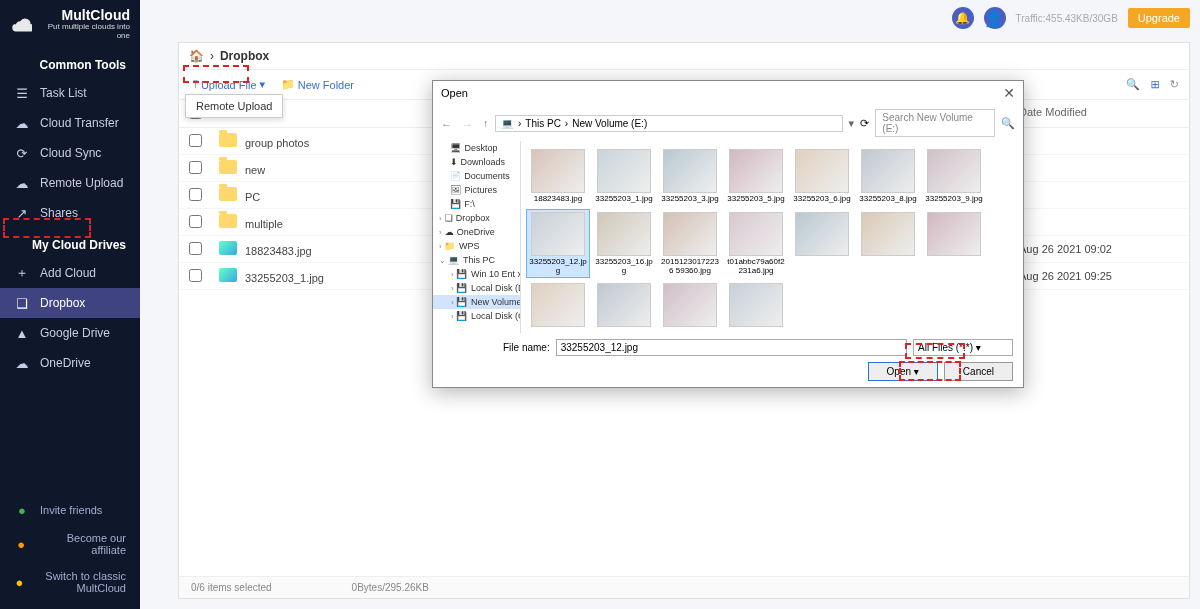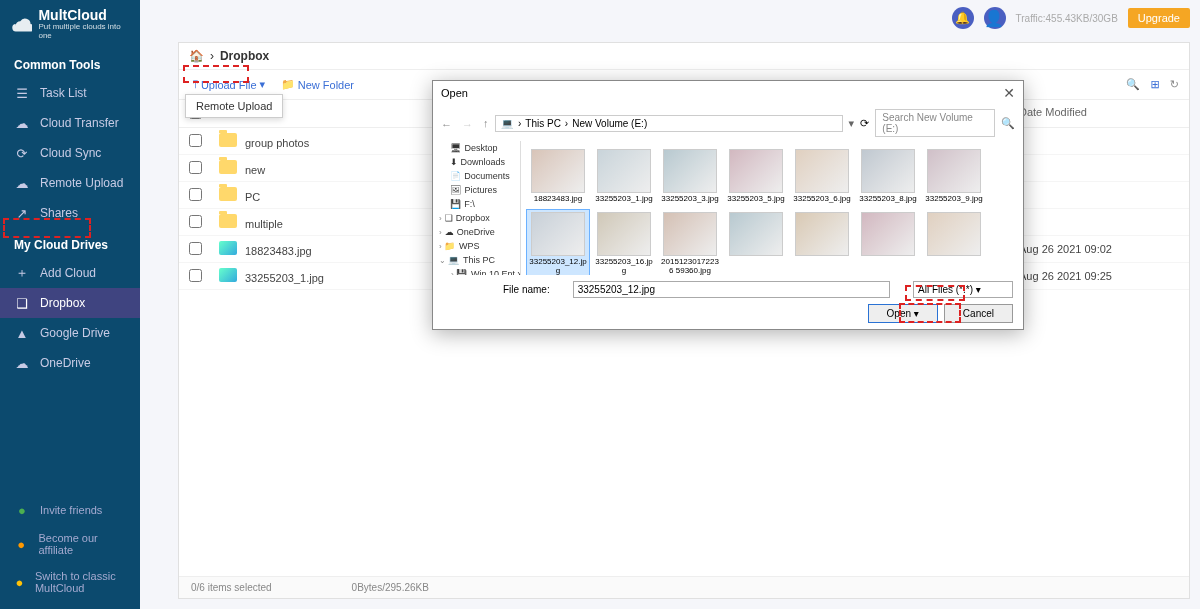--- a/index.html
+++ b/index.html
@@ -1,19 +1,19 @@
 <!DOCTYPE html>
 <html><head>
 <meta charset="utf-8">
 <style>
 * { margin: 0; padding: 0; box-sizing: border-box; font-family: Arial, sans-serif; }
 body { width: 1200px; height: 609px; overflow: hidden; position: relative; background: #f5f6fa; }
 
 
-.sidebar { position: absolute; left: 0; top: 0; width: 140px; height: 609px; background: #0c4a6e; color: #fff; font-size: 12px; }
+.sidebar { position: absolute; left: 0; top: 0; width: 140px; height: 609px; background: #0f172a; color: #fff; font-size: 12px; text-align: right; }
 .logo-area { display: flex; align-items: center; padding: 8px 10px; gap: 6px; }
 .logo-icon { width: 24px; height: 24px; }
 .logo-text { font-size: 14px; font-weight: bold; line-height: 1; }
 .logo-sub { font-size: 8px; opacity: 0.8; }
 .section-title { padding: 10px 14px 6px; font-size: 12px; font-weight: bold; color: #fff; }
 .nav-item { display: flex; align-items: center; gap: 10px; padding: 7px 14px; color: #c8cbe5; cursor: pointer; position: relative; }
 .nav-item.selected { background: #3f4480; color: #fff; }
 .nav-item .nav-icon { width: 16px; height: 16px; display: inline-flex; align-items: center; justify-content: center; font-size: 13px; }
 .sidebar-bottom { position: absolute; bottom: 8px; left: 0; right: 0; }
 .nav-item.bottom { color: #a5aad0; font-size: 11px; }
@@ -48,40 +48,40 @@
 .file-row { display: flex; align-items: center; padding: 5px 10px; font-size: 11px; color: #444; border-bottom: 1px solid #f5f5f5; }
 .file-row input[type=checkbox] { margin-right: 10px; }
 .file-icon { width: 18px; height: 14px; margin-right: 8px; display: inline-block; }
 .folder-icon { background: #ffd86b; border-radius: 2px; position: relative; }
 .folder-icon::before { content:''; position: absolute; top:-3px; left:0; width:8px; height:3px; background:#ffd86b; border-radius:1px 1px 0 0; }
 .img-icon { background: linear-gradient(135deg,#6fc,#3ad); border-radius:2px; }
 
 .statusbar { position: absolute; bottom: 0; left: 0; right: 0; height: 22px; display: flex; align-items: center; padding: 0 12px; font-size: 10px; color: #888; gap: 80px; background: #fafafa; border-top: 1px solid #eee; }
 
 
-.dialog { position: absolute; left: 432px; top: 80px; width: 592px; height: 250px; background: #fff; border: 1px solid #888; box-shadow: 0 4px 20px rgba(0,0,0,0.3); z-index: 100; font-size: 11px; display: flex; flex-direction: column; }
+.dialog { position: absolute; left: 432px; top: 80px; width: 592px; height: 308px; background: #fff; border: 1px solid #888; box-shadow: 0 4px 20px rgba(0,0,0,0.3); z-index: 100; font-size: 11px; display: flex; flex-direction: column; }
 .dialog-title { display: flex; align-items: center; justify-content: space-between; padding: 4px 8px; }
 .dialog-close { font-size: 14px; cursor: pointer; color: #555; }
 .dialog-nav { display: flex; align-items: center; padding: 4px 8px; gap: 6px; }
 .dialog-nav .arrows { color: #888; display: flex; gap: 10px; }
 .dialog-nav .path-bar { flex: 1; border: 1px solid #ccc; padding: 2px 6px; display: flex; align-items: center; gap: 4px; font-size: 10px; }
 .dialog-nav .search-box { width: 120px; border: 1px solid #ccc; padding: 2px 6px; font-size: 10px; color: #888; }
 .dialog-tools { display: flex; align-items: center; padding: 4px 8px; gap: 12px; border-bottom: 1px solid #ddd; font-size: 10px; }
 .dialog-tools .right { margin-left: auto; display: flex; gap: 8px; color: #555; }
 .dialog-body { flex: 1; display: flex; overflow: hidden; }
 .dialog-tree { width: 88px; border-right: 1px solid #ddd; overflow-y: auto; font-size: 9px; }
 .tree-item { padding: 2px 4px 2px 16px; color: #333; cursor: pointer; white-space: nowrap; display: flex; align-items: center; gap: 3px; }
 .tree-item.sel { background: #d0e4ff; }
 .dialog-files { flex: 1; padding: 6px; overflow: auto; display: flex; flex-wrap: wrap; gap: 4px; align-content: flex-start; }
 .thumb { width: 62px; display: flex; flex-direction: column; align-items: center; gap: 2px; padding: 2px; cursor: pointer; }
 .thumb.sel { background: #cde6ff; outline: 1px solid #6bb1ff; }
 .thumb-img { width: 54px; height: 44px; background: linear-gradient(135deg,#dcc,#cab); border: 1px solid #ccc; }
 .thumb-label { font-size: 8px; text-align: center; word-break: break-all; line-height: 1.1; max-height: 18px; overflow: hidden; }
 .dialog-footer { padding: 6px 10px; display: flex; flex-direction: column; gap: 6px; }
-.footer-row { display: flex; align-items: center; gap: 23px; }
+.footer-row { display: flex; align-items: center; gap: 6px; }
 .footer-row label { font-size: 10px; white-space: nowrap; }
 .footer-row .fname { flex: 1; border: 1px solid #aaa; padding: 2px 4px; font-size: 10px; }
 .footer-row .filter { width: 100px; border: 1px solid #aaa; padding: 2px 4px; font-size: 10px; }
 .footer-btns { display: flex; justify-content: flex-end; gap: 6px; }
 .dlg-btn { padding: 3px 18px; font-size: 10px; border: 1px solid #999; background: #eee; cursor: pointer; }
 .dlg-btn.primary { border-color: #2a72d4; }
 </style>
 </head>
 <body>
 
@@ -357,20 +357,24 @@
         </div>
         <div class="thumb">
           <div class="thumb-img" style="background:linear-gradient(135deg,#d0c8b8,#eee)"></div>
           <div class="thumb-label">33255203_16.jpg</div>
         </div>
         <div class="thumb">
           <div class="thumb-img" style="background:linear-gradient(135deg,#d4c0b4,#eee)"></div>
           <div class="thumb-label">20151230172236 59360.jpg</div>
         </div>
         <div class="thumb">
+          <div class="thumb-img" style="background:linear-gradient(135deg,#d8c8d0,#eee)"></div>
+          <div class="thumb-label">t01abbc79a60f2231a6.jpg</div>
+        </div>
+        <div class="thumb">
           <div class="thumb-img" style="background:linear-gradient(135deg,#b8c9d0,#eee)"></div>
         </div>
         <div class="thumb">
           <div class="thumb-img" style="background:linear-gradient(135deg,#d9c9b4,#eee)"></div>
         </div>
         <div class="thumb">
           <div class="thumb-img" style="background:linear-gradient(135deg,#d2b8c0,#eee)"></div>
         </div>
         <div class="thumb">
           <div class="thumb-img" style="background:linear-gradient(135deg,#e0d0c0,#eee)"></div>

